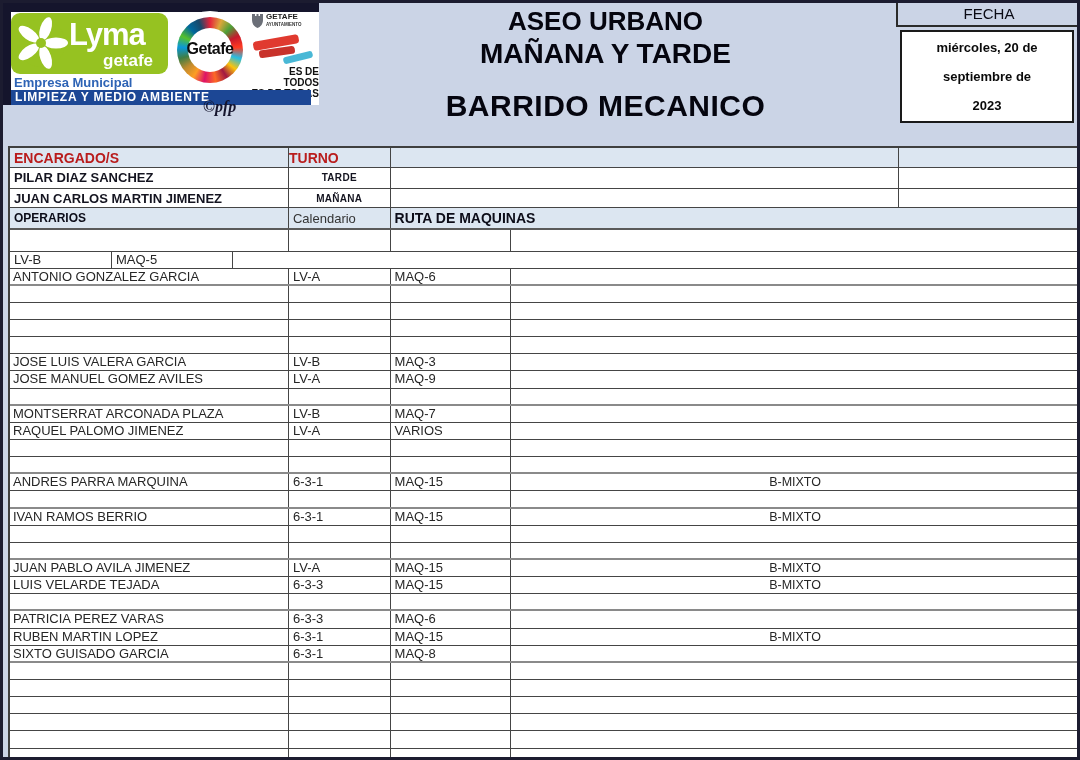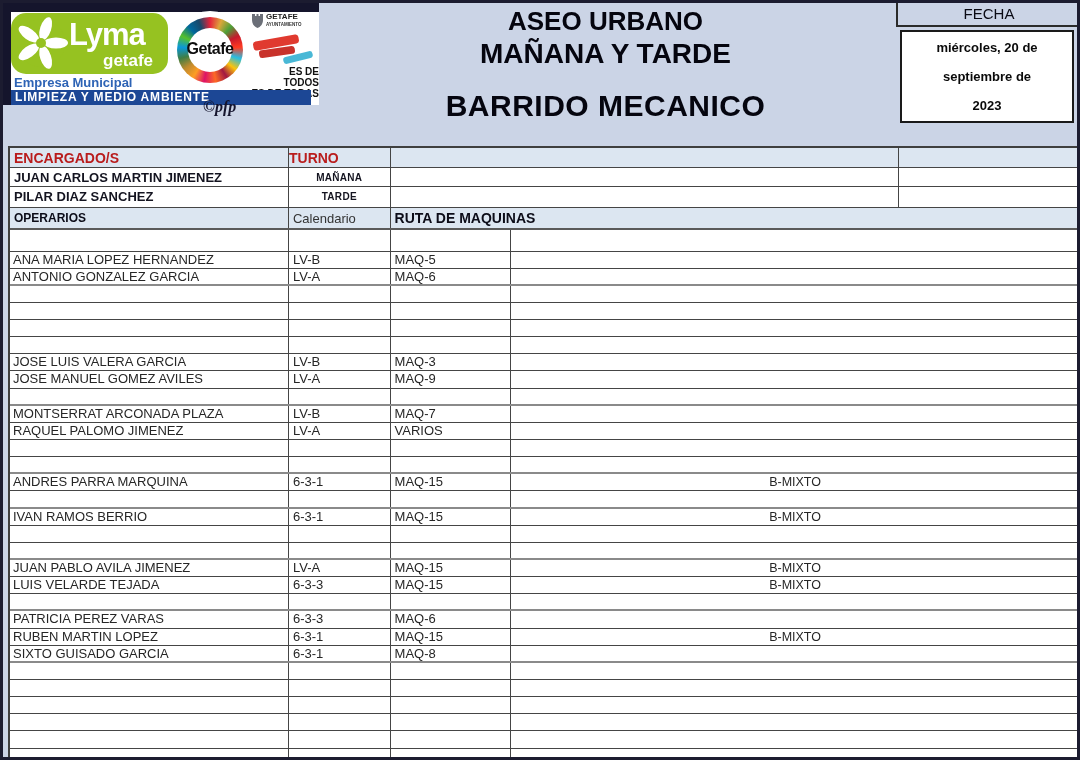--- a/index.html
+++ b/index.html
@@ -12,21 +12,21 @@
     color:#1a1a1a;
   }
 
   
   .logo-block {
     position:absolute; left:0; top:0; width:316px; height:102px;
     background:#fff; border-top:9px solid #15152c; border-left:8px solid #15152c;
   }
   .lyma-box {
     position:absolute; left:0; top:1px; width:157px; height:61px;
-    background:#96c221; border-radius:15px; overflow:hidden;
+    background:#96c221; border-radius:9px; overflow:hidden;
   }
   .lyma-swirl { position:absolute; left:2px; top:2px; }
   .lyma-word { position:absolute; left:58px; top:4px; font-size:31px; font-weight:800; color:#fff; letter-spacing:-1px; }
   .lyma-sub  { position:absolute; left:92px; top:38px; font-size:17px; font-weight:700; color:#fff; }
   .sdg-circle {
     position:absolute; left:160px; top:-1px; width:78px; height:78px;
     background:#fff; border-radius:50%;
   }
   .sdg-ring {
     position:absolute; left:6px; top:6px; width:66px; height:66px; border-radius:50%;
@@ -181,49 +181,48 @@
 
   <div class="tbl">
 
     <div class="row hrow1">
       <div class="cell hc-name h-label">ENCARGADO/S</div>
       <div class="cell hc-shift h-label">TURNO</div>
       <div class="cell hc-wide"></div>
       <div class="cell hc-tail"></div>
     </div>
 
+    <div class="row hrow3">
+      <div class="cell hc-name enc-name">PILAR DIAZ SANCHEZ</div>
+      <div class="cell hc-shift shift-val">TARDE</div>
+      <div class="cell hc-wide"></div>
+      <div class="cell hc-tail"></div>
+    </div>
+
     <div class="row hrow2">
       <div class="cell hc-name enc-name">JUAN CARLOS MARTIN JIMENEZ</div>
       <div class="cell hc-shift shift-val">MAÑANA</div>
       <div class="cell hc-wide"></div>
       <div class="cell hc-tail"></div>
     </div>
 
-    <div class="row hrow3">
-      <div class="cell hc-name enc-name">PILAR DIAZ SANCHEZ</div>
-      <div class="cell hc-shift shift-val">TARDE</div>
-      <div class="cell hc-wide"></div>
-      <div class="cell hc-tail"></div>
-    </div>
-
     <div class="row hrow4">
       <div class="cell hc-name operarios-label" style="padding-left:4px;">OPERARIOS</div>
       <div class="cell hc-shift calendario-label" style="padding-left:4px;">Calendario</div>
       <div class="cell ruta-label" style="width:691px;">RUTA DE MAQUINAS</div>
     </div>
 
     <div id="body-rows">
         <div class="row brow first">
           <div class="cell bc-name"></div>
           <div class="cell bc-cal"></div>
           <div class="cell bc-ruta"></div>
           <div class="cell bc-zone"></div>
         </div>
         <div class="row brow">
-          <div class="cell bc-name">ANA MARIA LOPEZ HERNANDEZ</div>
           <div class="cell bc-cal">LV-B</div>
           <div class="cell bc-ruta">MAQ-5</div>
           <div class="cell bc-zone"></div>
         </div>
         <div class="row brow sep">
           <div class="cell bc-name">ANTONIO GONZALEZ GARCIA</div>
           <div class="cell bc-cal">LV-A</div>
           <div class="cell bc-ruta">MAQ-6</div>
           <div class="cell bc-zone"></div>
         </div>

